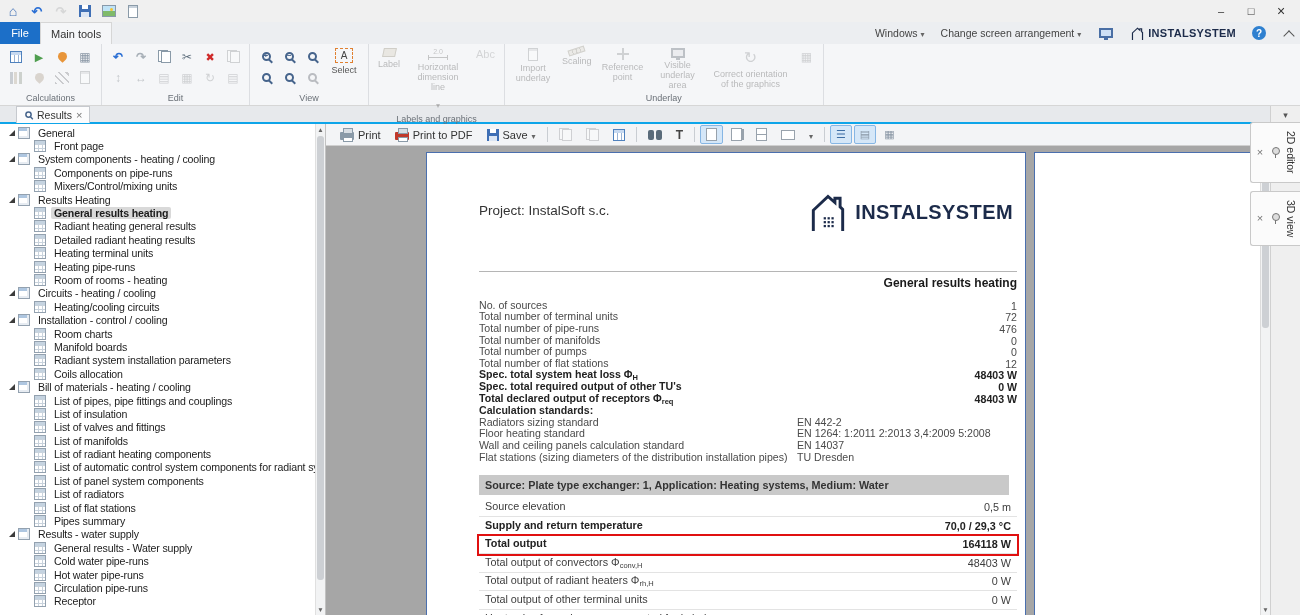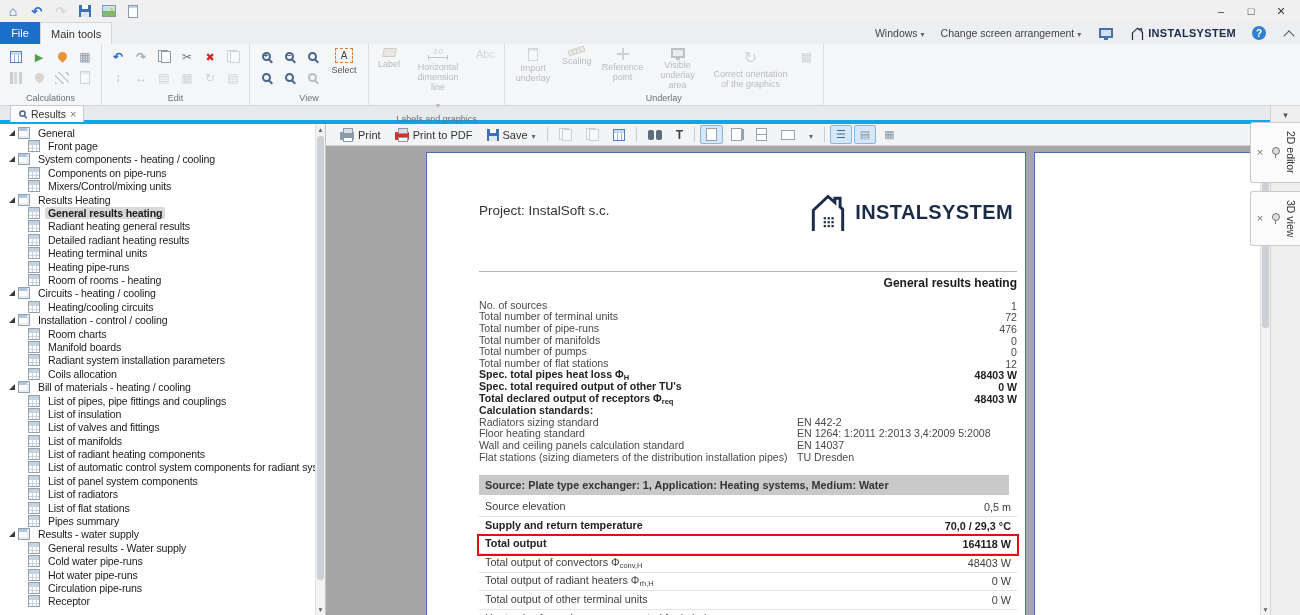--- a/index.html
+++ b/index.html
@@ -81,33 +81,33 @@
   .dimic{display:flex;flex-direction:column;align-items:center;font-size:7px;color:#777;line-height:7px}
   .dimline{width:20px;height:5px;border-left:1px solid #777;border-right:1px solid #777;position:relative}
   .dimline::before{content:"";position:absolute;left:0;right:0;top:2px;height:1px;background:#777}
   .abcic{font-size:11px;color:#9aa0a6}
   .rul{width:17px;height:6px;background:#e8d8a0;border:1px solid #a89858;transform:rotate(-18deg);display:inline-block;background-image:repeating-linear-gradient(to right,transparent 0 3px,#a89858 3px 4px)}
   .crossic{position:relative;width:12px;height:12px;display:inline-block}
   .crossic::before{content:"";position:absolute;left:5px;top:0;width:2px;height:12px;background:#8a97a5}
   .crossic::after{content:"";position:absolute;top:5px;left:0;height:2px;width:12px;background:#8a97a5}
 
   
-  .doctabs{height:18px;background:#e7e9ec;border-bottom:4px solid #0ea5e9;display:flex;align-items:center;padding-left:10px;width:1270px}
+  .doctabs{height:18px;background:#e7e9ec;border-bottom:2px solid #0ea5e9;display:flex;align-items:center;padding-left:16px;width:1270px}
   .dtab{display:flex;align-items:center;gap:4px;background:#fcfcfd;border:1px solid #c6c9ce;border-bottom:none;padding:1px 7px;font-size:10.5px;color:#333;height:17px}
   .dtab .mag{transform:scale(.75)}
   .dclose::before{content:"×";color:#777;font-size:11px}
 
   
   .main{display:flex;height:491px;width:1270px}
   .tree-panel{position:relative;width:326px;background:#fff;border-right:1px solid #c2c2c2;overflow:hidden;padding-top:2px}
   .trow{display:flex;align-items:center;height:13.4px;padding-left:6px;white-space:nowrap}
   .trow .exp{width:12px;height:12px;flex:0 0 12px;position:relative;visibility:hidden}
   .trow.grp .exp{visibility:visible}
   .exp::before{content:"";position:absolute;left:3px;top:3px;border-left:6px solid transparent;border-bottom:6px solid #3c3c3c}
-  .trow:not(.grp){padding-left:16px}
+  .trow:not(.grp){padding-left:22px}
   .ticon{width:12px;height:12px;flex:0 0 12px;margin-right:5px;border:1px solid #93a1af;background:#fff}
   .trow.grp .ticon{background:linear-gradient(#aec6e0 0 3px,transparent 3px),linear-gradient(#fff,#fff);box-shadow:inset -2px -2px 0 #e7ecf2}
   .trow:not(.grp) .ticon{background:
     linear-gradient(#c5d3e0 0 3px,transparent 3px),
     repeating-linear-gradient(to bottom,transparent 0 3px,#c9d3dd 3px 4px),
     repeating-linear-gradient(to right,transparent 0 3px,#c9d3dd 3px 4px),#fff}
   .tlabel{font-size:10.6px;color:#1c1c1c;padding:0 3px;letter-spacing:-.15px}
   .trow.sel .tlabel{background:#d9d9d9;font-weight:bold;border-radius:2px}
 
   .vscroll{position:absolute;top:0;right:0;width:10px;height:100%;background:#f2f3f4;border-left:1px solid #e0e0e0}
@@ -694,21 +694,21 @@
               </div>
               <div class="srow">
                 <span class="slabel"><span>Total number of pumps</span><span class="sub"></span></span>
                 <span class="sval">0</span>
               </div>
               <div class="srow">
                 <span class="slabel"><span>Total number of flat stations</span><span class="sub"></span></span>
                 <span class="sval">12</span>
               </div>
               <div class="srow b">
-                <span class="slabel"><span>Spec. total pipes heat loss Φ</span><span class="sub">H</span></span>
+                <span class="slabel"><span>Spec. total system heat loss Φ</span><span class="sub">H</span></span>
                 <span class="sval">48403 W</span>
               </div>
               <div class="srow b">
                 <span class="slabel"><span>Spec. total required output of other TU's</span><span class="sub"></span></span>
                 <span class="sval">0 W</span>
               </div>
               <div class="srow b">
                 <span class="slabel"><span>Total declared output of receptors Φ</span><span class="sub">req</span></span>
                 <span class="sval">48403 W</span>
               </div>

